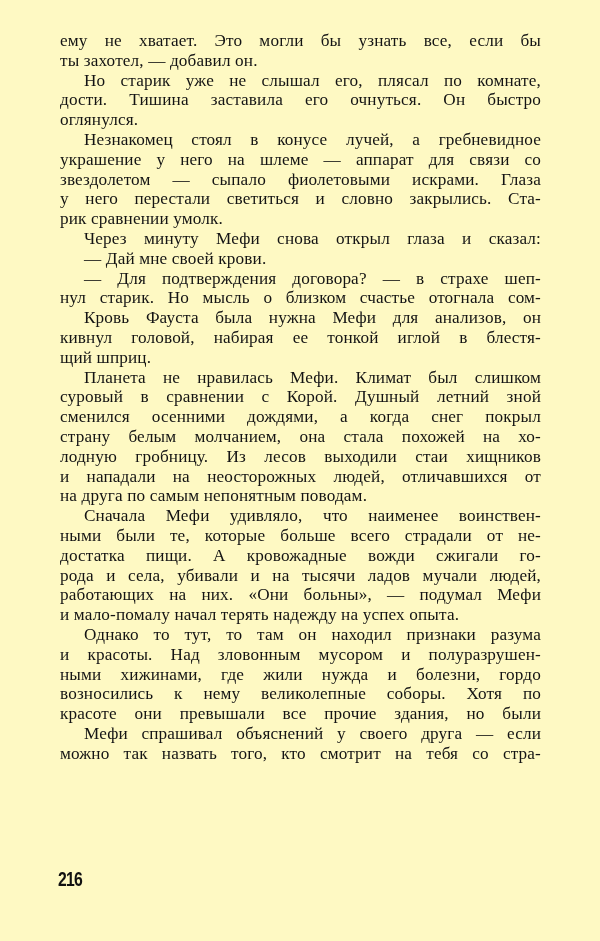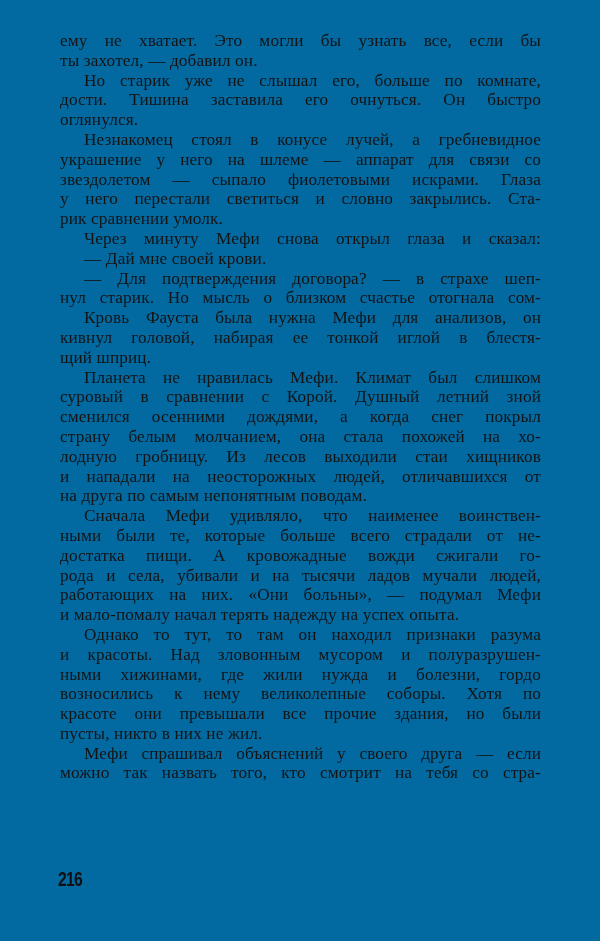--- a/index.html
+++ b/index.html
@@ -10,21 +10,21 @@
     body {
       width: 600px;
       height: 941px;
       position: relative;
       overflow: hidden;
     }
     .page {
       position: absolute;
       left: 0; top: 0;
       width: 600px; height: 941px;
-      background: #0369a1;
+      background: #fef9c3;
     }
     .text-block {
       position: absolute;
       left: 60px;
       top: 31px;
       width: 481px;
       font-family: "Liberation Serif", "DejaVu Serif", serif;
       font-size: 17.2px;
       line-height: 19.8px;
       color: #141414;
@@ -57,21 +57,21 @@
       color: #111111;
     }
   </style>
 </head>
 <body>
 
 <div class="page">
   <div class="text-block" id="text-block">
       <span class="line">ему не хватает. Это могли бы узнать все, если бы</span>
       <span class="line last">ты захотел, — добавил он.</span>
-      <span class="line indent">Но старик уже не слышал его, больше по комнате,</span>
+      <span class="line indent">Но старик уже не слышал его, плясал по комнате,</span>
       <span class="line">дости. Тишина заставила его очнуться. Он быстро</span>
       <span class="line last">оглянулся.</span>
       <span class="line indent">Незнакомец стоял в конусе лучей, а гребневидное</span>
       <span class="line">украшение у него на шлеме — аппарат для связи со</span>
       <span class="line">звездолетом — сыпало фиолетовыми искрами. Глаза</span>
       <span class="line">у него перестали светиться и словно закрылись. Ста-</span>
       <span class="line last">рик сравнении умолк.</span>
       <span class="line indent">Через минуту Мефи снова открыл глаза и сказал:</span>
       <span class="line indent last">— Дай мне своей крови.</span>
       <span class="line indent">— Для подтверждения договора? — в страхе шеп-</span>
@@ -90,18 +90,17 @@
       <span class="line">ными были те, которые больше всего страдали от не-</span>
       <span class="line">достатка пищи. А кровожадные вожди сжигали го-</span>
       <span class="line">рода и села, убивали и на тысячи ладов мучали людей,</span>
       <span class="line">работающих на них. «Они больны», — подумал Мефи</span>
       <span class="line last">и мало-помалу начал терять надежду на успех опыта.</span>
       <span class="line indent">Однако то тут, то там он находил признаки разума</span>
       <span class="line">и красоты. Над зловонным мусором и полуразрушен-</span>
       <span class="line">ными хижинами, где жили нужда и болезни, гордо</span>
       <span class="line">возносились к нему великолепные соборы. Хотя по</span>
       <span class="line">красоте они превышали все прочие здания, но были</span>
-      <span class="line last">пусты, никто в них не жил.</span>
       <span class="line indent">Мефи спрашивал объяснений у своего друга — если</span>
       <span class="line">можно так назвать того, кто смотрит на тебя со стра-</span>
     </div>
   <div class="page-number">216</div>
 </div>
 
 </body></html>

